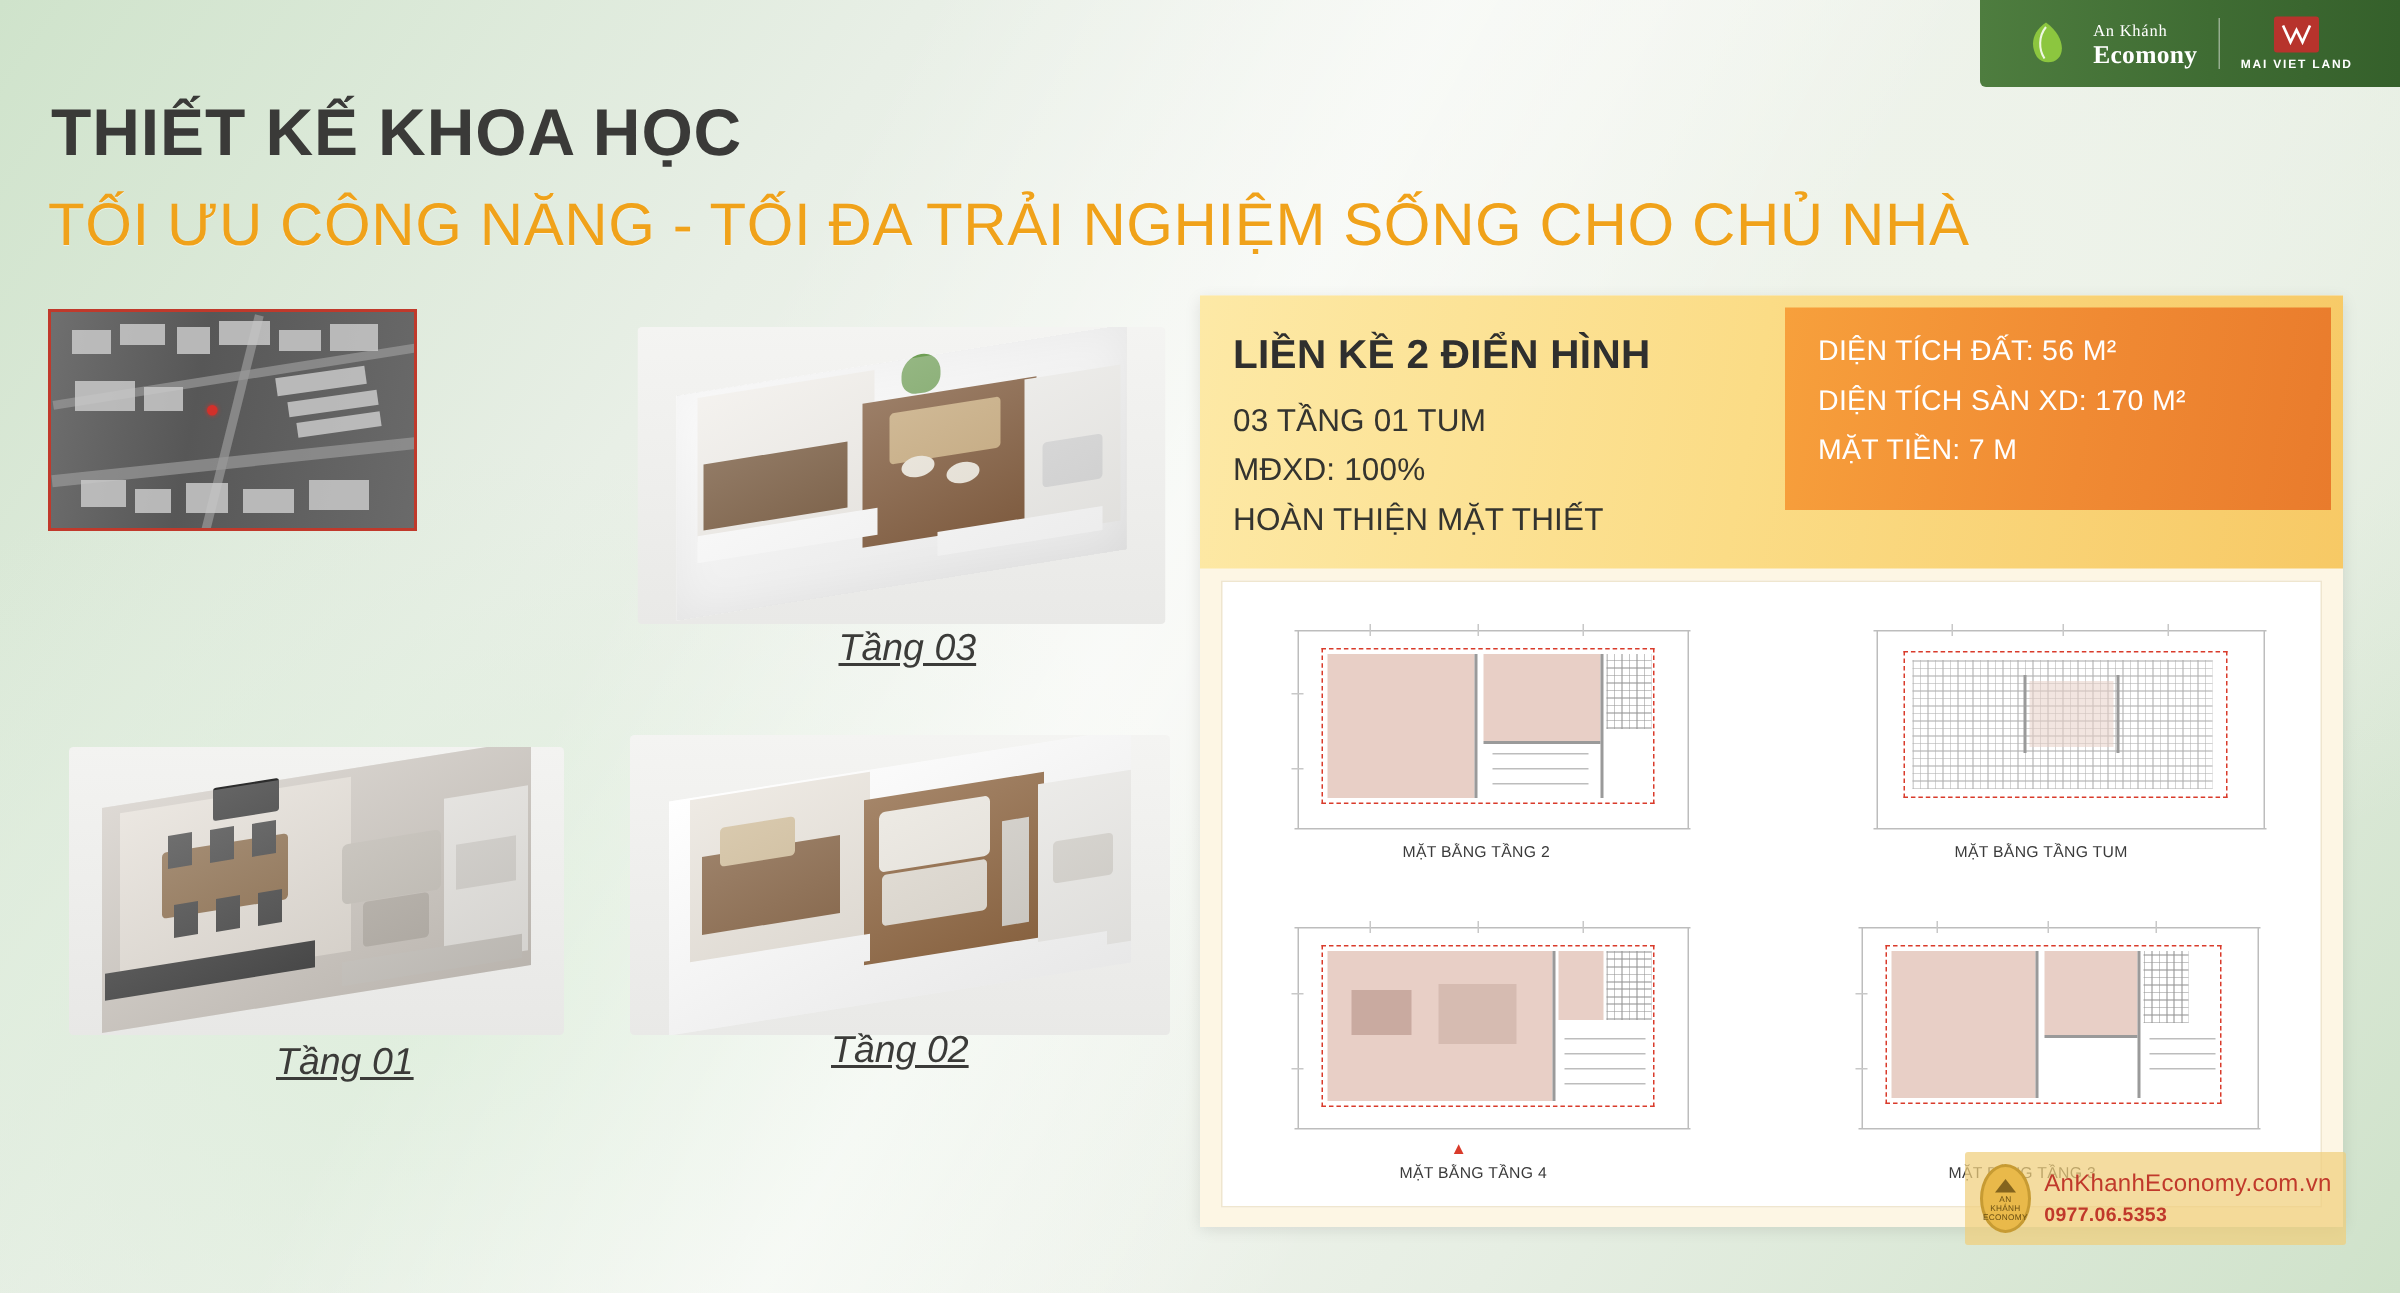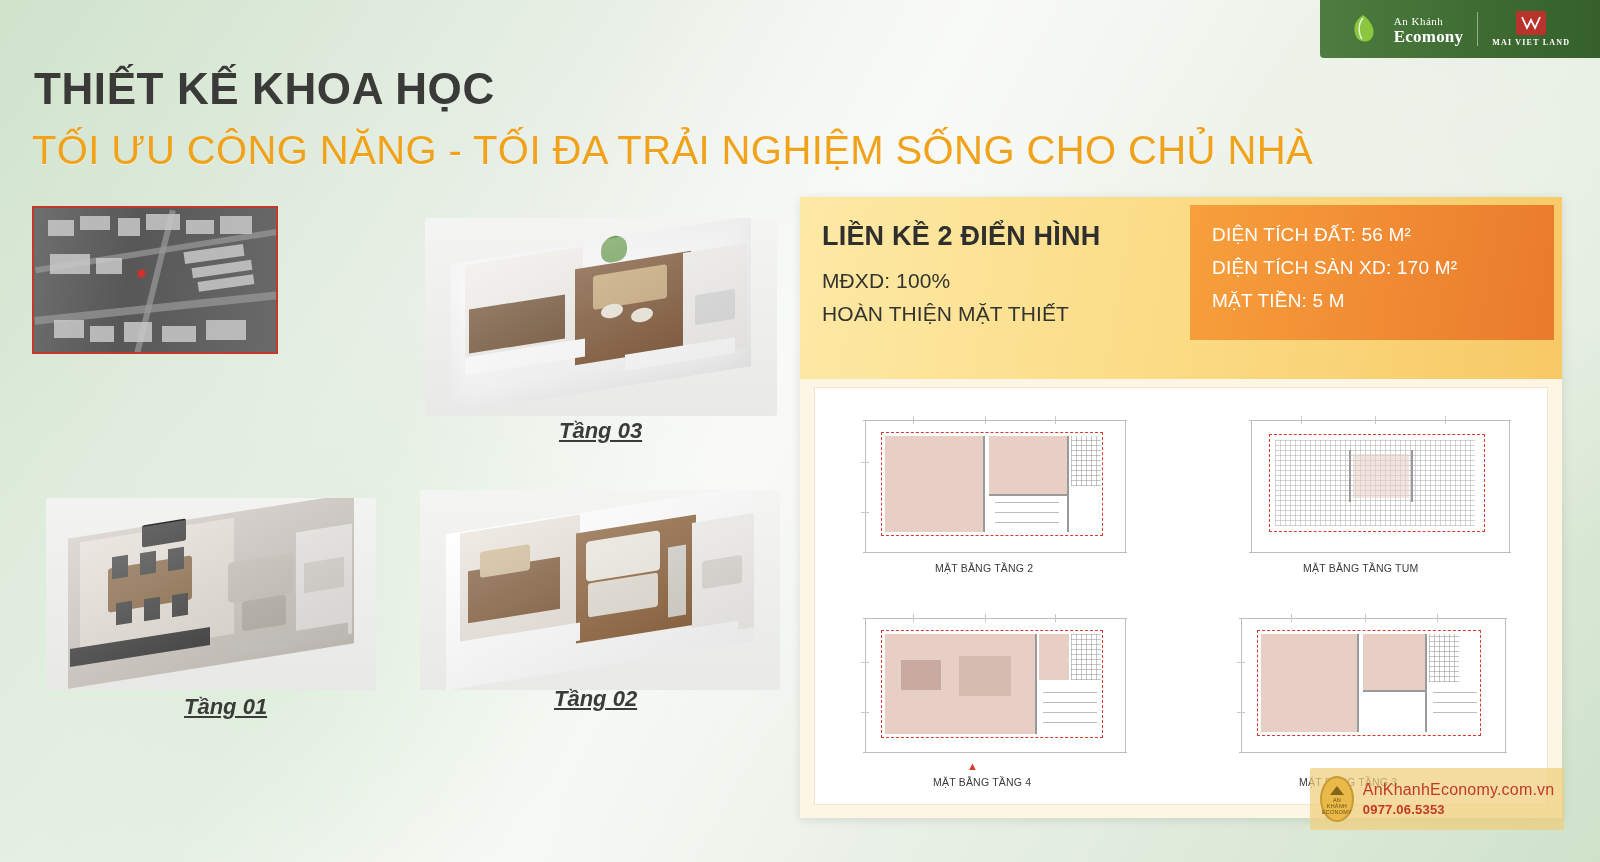--- a/index.html
+++ b/index.html
@@ -34,21 +34,21 @@
     display: flex; align-items: center; justify-content: center; gap: 14px;
     z-index: 5;
   }
   .logo-ak { display: flex; align-items: center; gap: 18px; }
   .leaf-ic { width: 26px; height: 30px; position: relative; }
   .leaf-ic svg { display: block; }
   .logo-ak-text { line-height: 1.02; color: #fff; }
   .logo-ak-text .l1 { font-size: 11px; letter-spacing: .5px; font-family: "Liberation Serif", serif; }
   .logo-ak-text .l2 { font-size: 17px; font-weight: 700; letter-spacing: .2px; font-family: "Liberation Serif", serif; }
   .logo-div { width: 1px; height: 34px; background: rgba(255,255,255,.45); }
-  .logo-mvl { display: flex; flex-direction: column; align-items: center; gap: 3px; font-family: Liberation Serif, serif; }
+  .logo-mvl { display: flex; flex-direction: column; align-items: center; gap: 3px; }
   .mvl-mark { width: 30px; height: 24px; background: #b7332c; display: flex; align-items: center; justify-content: center; border-radius: 2px; }
   .mvl-mark svg { display: block; }
   .logo-mvl .mvl-text { color: #fff; font-size: 8px; letter-spacing: 1.2px; font-weight: 700; }
 
   
   .h1 {
     position: absolute; left: 34px; top: 64px;
     font-size: 44px; font-weight: 700; letter-spacing: .6px;
     color: #3a3a38;
   }
@@ -79,21 +79,21 @@
   
   .render { position: absolute; }
   .render .img {
     width: 100%; height: 100%;
     border-radius: 3px;
     position: relative;
     overflow: hidden;
   }
   .cap {
     position: absolute;
-    font-size: 22px; font-style: italic; font-weight: 700;
+    font-size: 25px; font-style: italic; font-weight: 400;
     color: #3b3b39;
     text-decoration: underline;
     white-space: nowrap;
   }
 
   
   .rm { position: absolute; }
 
   
   .panel {
@@ -281,38 +281,39 @@
       <div class="rm" style="left:200px;top:140px;width:118px;height:16px;background:#ffffff;transform:skewY(-9deg);"></div>
       <div class="rm" style="left:26px;top:20px;width:308px;height:156px;transform:skewY(-9deg);background:linear-gradient(160deg,rgba(255,255,255,.33),rgba(0,0,0,.09));"></div>
     </div>
     <div class="cap" style="left:134px;top:196px;">Tầng 02</div>
   </div>
 
   <div class="panel">
     <div class="panel-head"></div>
     <div class="panel-title">LIỀN KỀ 2 ĐIỂN HÌNH</div>
     <div class="panel-lines">
+      <div>03 TẦNG 01 TUM</div>
       <div>MĐXD: 100%</div>
       <div>HOÀN THIỆN MẶT THIẾT</div>
     </div>
 
     <div class="spec-box">
       <div>
         <span>DIỆN TÍCH ĐẤT:</span>
         <span>56</span>
         <span>M²</span>
       </div>
       <div>
         <span>DIỆN TÍCH SÀN XD:</span>
         <span>170</span>
         <span>M²</span>
       </div>
       <div>
         <span>MẶT TIỀN:</span>
-        <span>5 M</span>
+        <span>7 M</span>
       </div>
     </div>
 
     <div class="plans">
 
       <div class="plan" style="left:40px;top:14px;width:300px;height:180px;">
         <div class="plan-line" style="left:8px;top:18px;width:264px;height:1px;"></div>
         <div class="plan-line" style="left:8px;top:150px;width:264px;height:1px;"></div>
         <div class="plan-line" style="left:10px;top:18px;width:1px;height:132px;"></div>
         <div class="plan-line" style="left:270px;top:18px;width:1px;height:132px;"></div>

